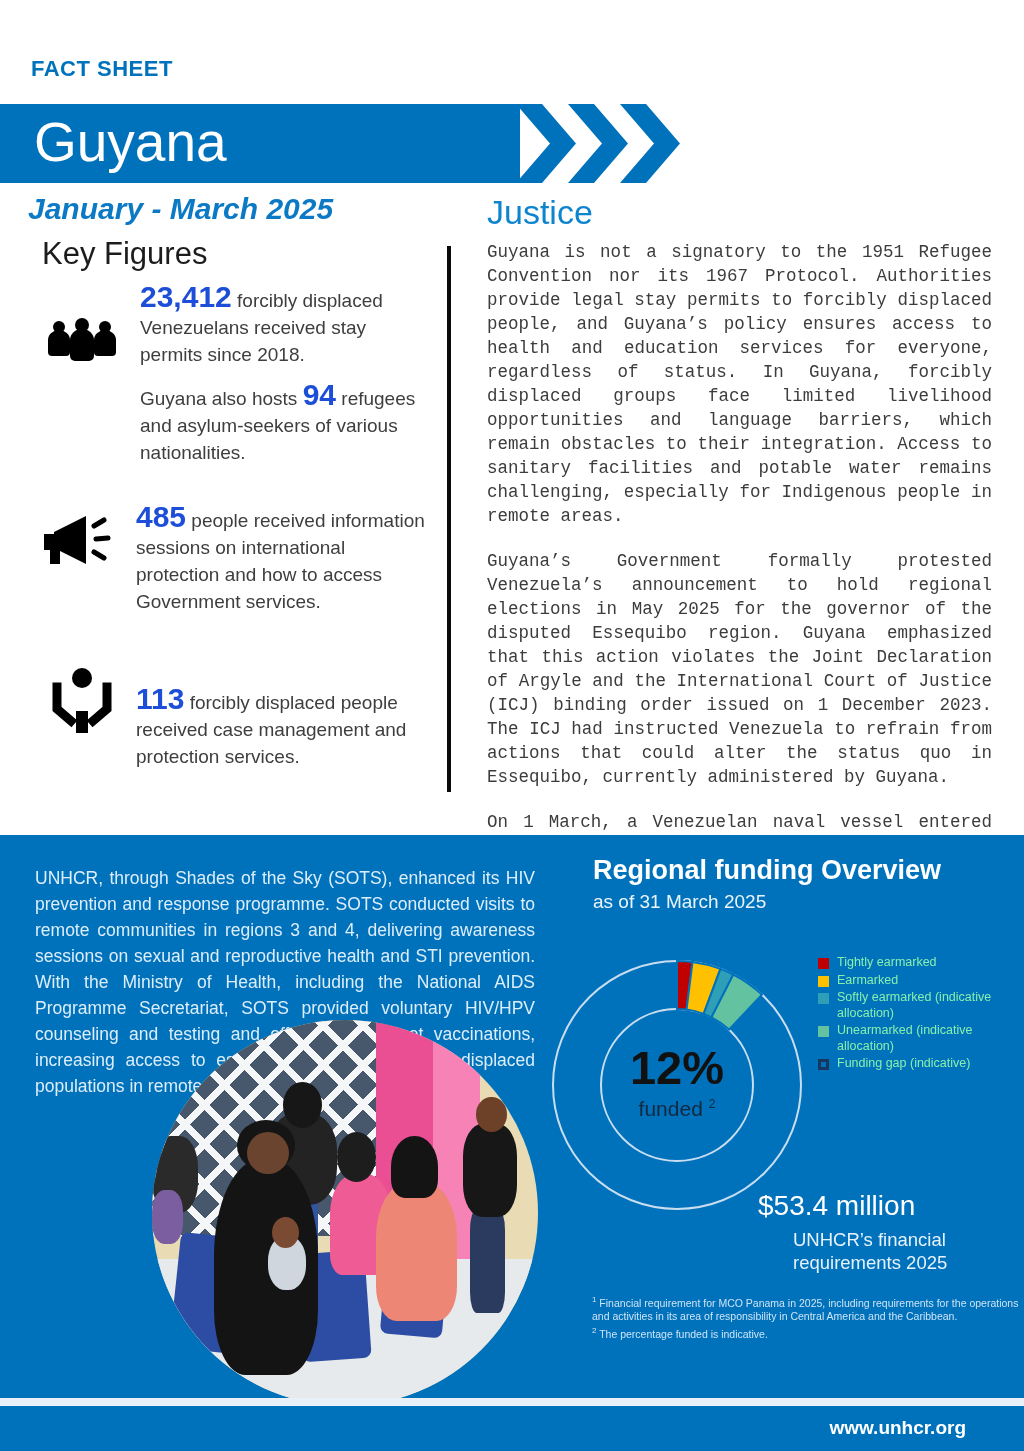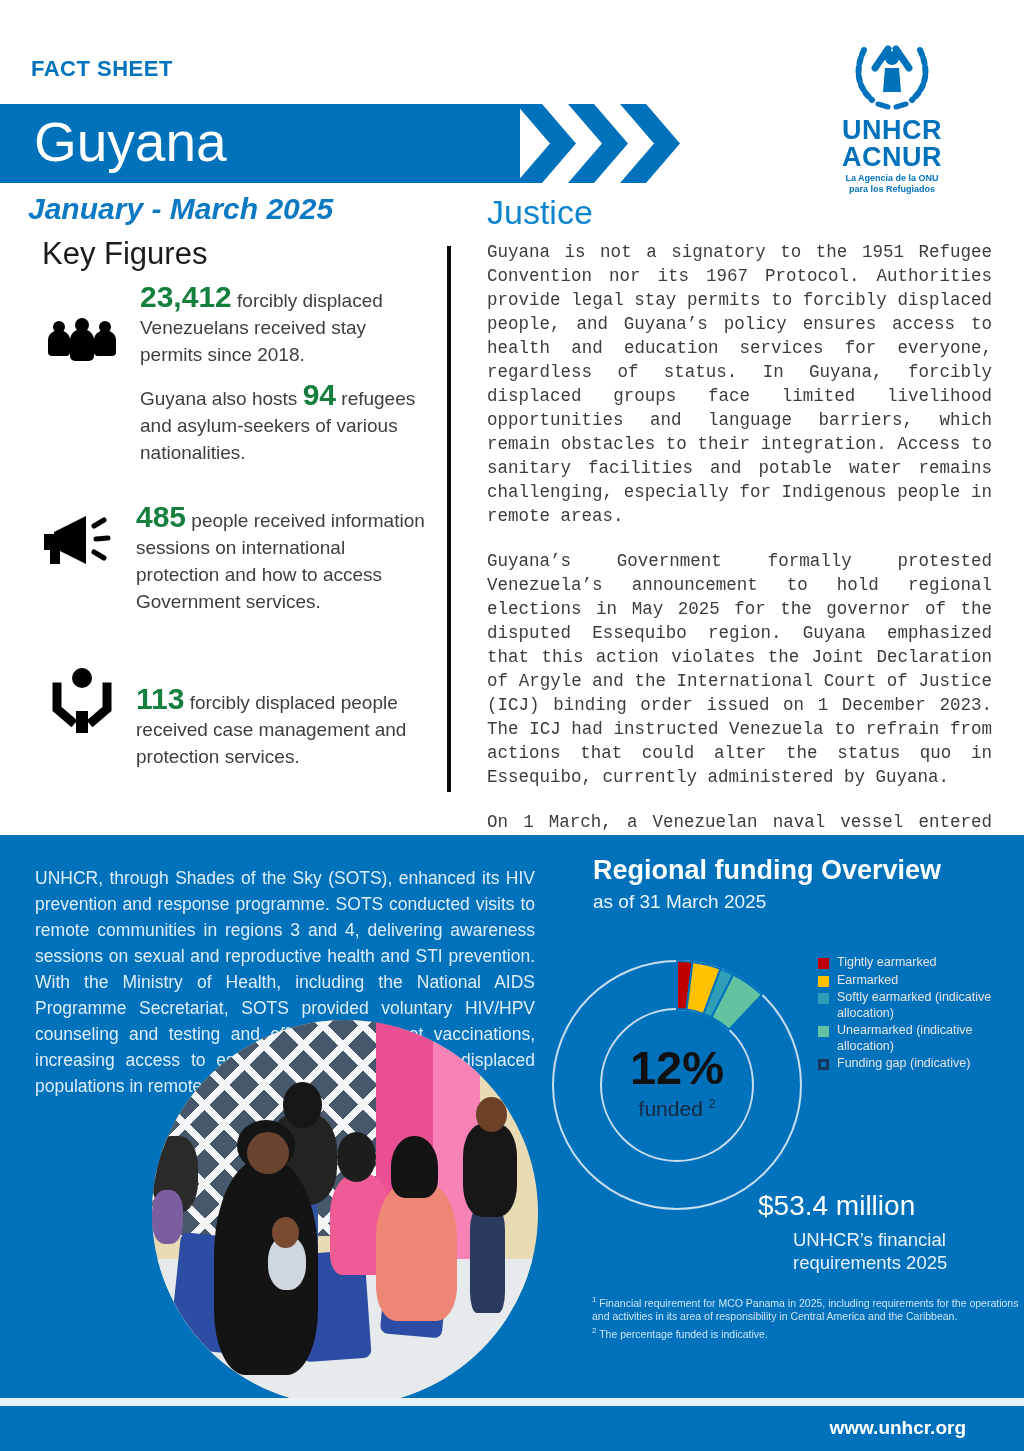--- a/index.html
+++ b/index.html
@@ -17,21 +17,21 @@
   .logo .wordmark{font-size:27px;font-weight:bold;line-height:25px;letter-spacing:.5px;margin-top:2px;}
   .logo .tagline{font-size:9px;font-weight:bold;line-height:11px;margin-top:3px;}
   .period{position:absolute;left:28px;top:192px;font-size:30px;font-weight:bold;
           font-style:italic;color:#0c79c4;}
 
   
   .kf-title{position:absolute;left:42px;top:236px;font-size:31px;color:#1c1c1c;}
   .col-divider{position:absolute;left:447px;top:246px;width:4px;height:546px;background:#0a0a0a;}
   .kf-item{position:absolute;}
   .kf-text{font-size:19px;line-height:27px;color:#3e3e3e;}
-  .kf-text .num{font-size:30px;font-weight:bold;color:#15803d;}
+  .kf-text .num{font-size:30px;font-weight:bold;color:#1d4ed8;}
   .kf-icon{position:absolute;}
 
   
   .ctx-title{position:absolute;left:487px;top:193px;font-size:34px;color:#0d84ce;}
   .ctx-body{position:absolute;left:487px;top:240px;width:505px;font-family:Liberation Mono, monospace;}
   .ctx-body p{margin:0 0 21px 0;font-size:17.5px;line-height:24px;color:#3c3c3c;text-align:justify;}
 
   
   .bluesec{position:absolute;left:0;top:835px;width:1024px;height:616px;background:#0072bc;}
   .highlight{position:absolute;left:35px;top:30px;width:500px;font-size:17.5px;line-height:26px;
@@ -42,21 +42,21 @@
   .donut-wrap{position:absolute;left:542px;top:115px;width:270px;height:270px;}
   .donut-center{position:absolute;left:542px;top:205px;width:270px;text-align:center;pointer-events:none;}
   .donut-center .pct{font-size:47px;font-weight:bold;color:#111111;}
   .donut-center .funded{font-size:21px;color:#14283f;margin-top:2px;}
   .donut-center .funded sup{font-size:12px;}
 
   .legend{position:absolute;left:818px;top:120px;width:192px;}
   .legend-item{display:flex;gap:8px;margin-bottom:2px;}
   .legend-swatch{flex:0 0 11px;width:11px;height:11px;margin-top:3px;}
   .legend-swatch.outline{box-sizing:border-box;border:3px solid #17375e;background:transparent;}
-  .legend-label{font-size:12.5px;line-height:15.5px;color:#e5e5e5;}
+  .legend-label{font-size:12.5px;line-height:15.5px;color:#86efac;}
 
   .amount{position:absolute;left:758px;top:355px;font-size:28px;color:#ffffff;}
   .amount-label{position:absolute;left:793px;top:393px;width:200px;font-size:18.5px;
                 line-height:23px;color:#e6f2fc;}
   .footnotes{position:absolute;left:592px;top:458px;width:432px;font-size:10.5px;
              line-height:13.5px;color:#cde4f6;}
   .footnotes .sup{font-size:8px;vertical-align:super;}
 
   
   .photo{position:absolute;left:152px;top:185px;width:386px;height:386px;border-radius:50%;
@@ -82,40 +82,20 @@
 
   <div class="banner">
     <span>Guyana</span>
   </div>
   <svg class="chevrons" width="166" height="79" viewBox="0 0 166 79">
     <polygon fill="#0072bc" points="0,0 26,0 60,39.5 26,79 0,79 34,39.5"></polygon>
     <polygon fill="#0072bc" points="52,0 78,0 112,39.5 78,79 52,79 86,39.5"></polygon>
     <polygon fill="#0072bc" points="104,0 130,0 164,39.5 130,79 104,79 138,39.5"></polygon>
   </svg>
 
-  <div class="logo">
-    <svg width="104" height="76" viewBox="0 0 100 76">
-      <g stroke="#0072bc" fill="none" stroke-linecap="round">
-        <path d="M22,14 Q8,44 30,64" stroke-width="6" stroke-dasharray="5,4"></path>
-        <path d="M78,14 Q92,44 70,64" stroke-width="6" stroke-dasharray="5,4"></path>
-        <path d="M36,68 L46,71" stroke-width="5"></path>
-        <path d="M64,68 L54,71" stroke-width="5"></path>
-        <path d="M33,32 L46,13" stroke-width="7"></path>
-        <path d="M67,32 L54,13" stroke-width="7"></path>
-      </g>
-      <circle cx="50" cy="22" r="7" fill="#0072bc"></circle>
-      <path d="M43,32 h14 l2,24 h-18 z" fill="#0072bc"></path>
-    </svg>
-    <div class="wordmark">UNHCR</div>
-    <div class="wordmark">ACNUR</div>
-    <div class="tagline">
-      <div>La Agencia de la ONU</div>
-      <div>para los Refugiados</div>
-    </div>
-  </div>
 
   <div class="period">January - March 2025</div>
 
   <div class="kf-title">Key Figures</div>
   <div class="col-divider"></div>
 
   <svg class="kf-icon" style="left:44px;top:318px" width="76" height="56" viewBox="0 0 76 56" fill="#000">
     <circle cx="15" cy="9" r="6"></circle>
       <circle cx="38" cy="7" r="7"></circle>
       <circle cx="61" cy="9" r="6"></circle>

